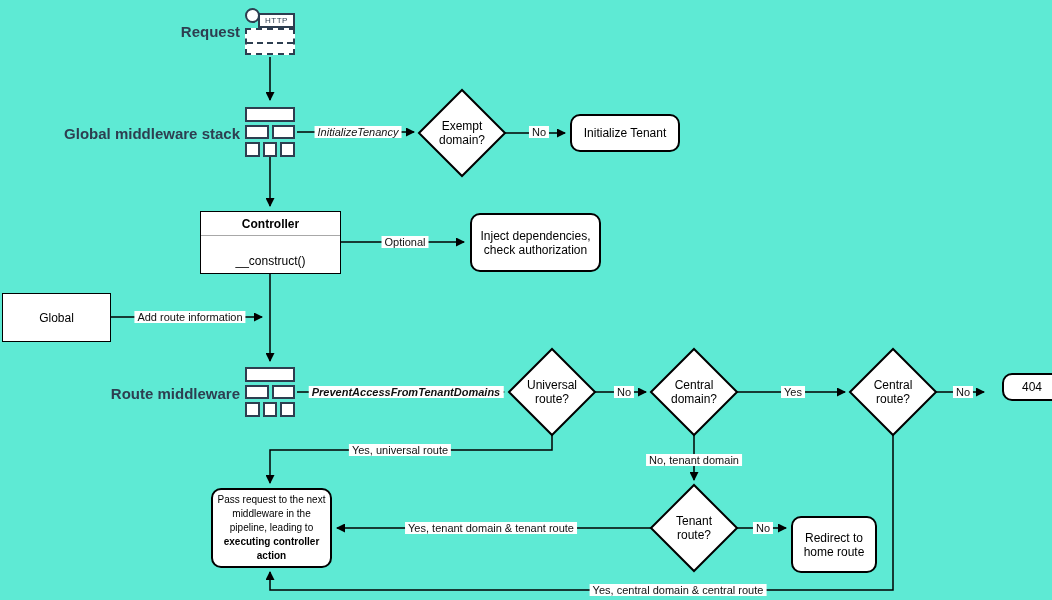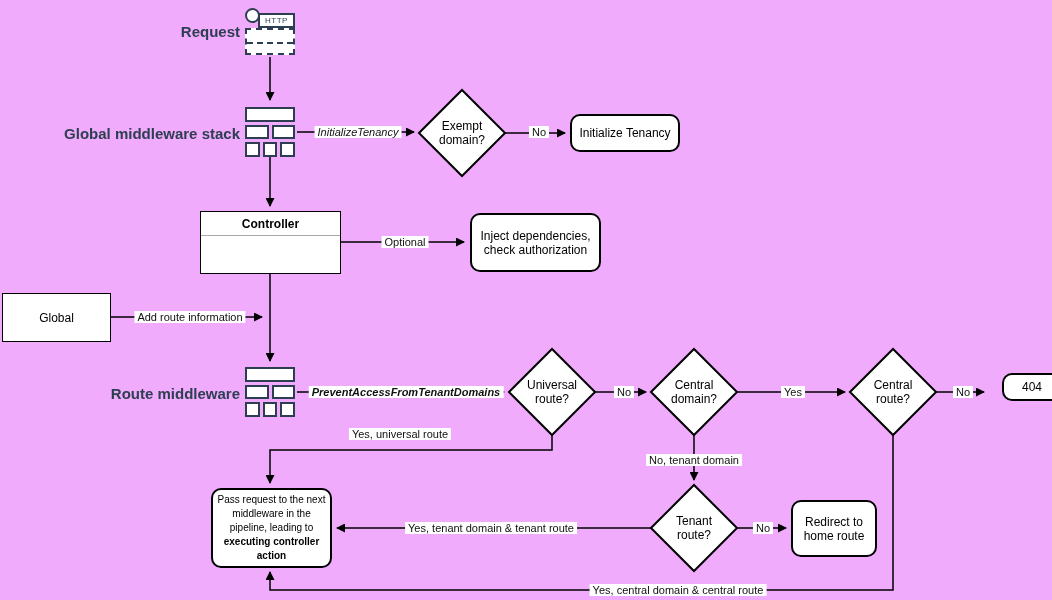--- a/index.html
+++ b/index.html
@@ -1,17 +1,17 @@
 <!DOCTYPE html>
 <html><head>
 <meta charset="utf-8">
 <style>
   html,body{margin:0;padding:0;background:#ffffff;}
   #canvas{
-    position:relative;width:1052px;height:600px;background:#f0abfc;overflow:hidden;
+    position:relative;width:1052px;height:600px;background:#5eead4;overflow:hidden;
     font-family:"Liberation Sans", sans-serif;color:#000;
   }
   #wires{position:absolute;left:0;top:0;z-index:0;}
   .node{position:absolute;box-sizing:border-box;background:#fff;z-index:1;
     display:flex;align-items:center;justify-content:center;text-align:center;
     font-size:12px;line-height:14px;}
   .rounded{border:2.5px solid #000;border-radius:10px;}
   .plain{border:1px solid #000;}
   .uml{border:1px solid #000;flex-direction:column;align-items:stretch;justify-content:flex-start;padding:0;gap:12px;}
   .uml .uml-head{font-weight:bold;padding:5px 4px 4px 4px;text-align:center;border-bottom:1px solid #a8a8a8;}
@@ -93,24 +93,25 @@
     <div class="row">
         <div class="cell"></div>
         <div class="cell"></div>
         <div class="cell"></div>
       </div>
   </div>
   <div class="navy-label" style="left:240px;top:133px;">Global middleware stack</div>
 
   <div class="diamond-label" style="left:462px;top:133px;width:70px;">Exempt domain?</div>
 
-  <div class="node rounded" style="left:570px;top:114px;width:110px;height:38px;">Initialize Tenancy</div>
+  <div class="node rounded" style="left:570px;top:114px;width:110px;height:38px;">Initialize Tenant</div>
 
   <div class="node uml" style="left:200px;top:211px;width:141px;height:63px;">
     <div class="uml-head">Controller</div>
+    <div class="uml-body">__construct()</div>
   </div>
 
   <div class="node rounded" style="left:470px;top:213px;width:131px;height:59px;padding:20px 4px;">Inject dependencies, check authorization</div>
 
   <div class="node plain" style="left:2px;top:293px;width:109px;height:49px;">Global</div>
 
   <div class="stack" style="left:245px;top:367px;">
     <div class="row">
         <div class="cell"></div>
       </div>
@@ -126,33 +127,33 @@
   </div>
   <div class="navy-label" style="left:240px;top:393px;">Route middleware</div>
 
   <div class="diamond-label" style="left:552px;top:392px;width:70px;">Universal route?</div>
   <div class="diamond-label" style="left:694px;top:392px;width:70px;">Central domain?</div>
   <div class="diamond-label" style="left:893px;top:392px;width:60px;">Central route?</div>
   <div class="diamond-label" style="left:694px;top:528px;width:60px;">Tenant route?</div>
 
   <div class="node rounded" style="left:990px;top:373px;width:60px;height:28px;margin-left:12px;">404</div>
 
-  <div class="node rounded" style="left:791px;top:500px;width:86px;height:57px;padding:8px 4px;">Redirect to home route</div>
+  <div class="node rounded" style="left:791px;top:516px;width:86px;height:57px;padding:8px 4px;">Redirect to home route</div>
 
   <div class="node rounded" style="left:211px;top:488px;width:121px;height:80px;padding:3px 4px;font-size:10px;line-height:14px;display:block;">
     <span>Pass request to the next middleware in the pipeline, leading to </span><b>executing controller action</b>
   </div>
 
   <div class="edge-label it" style="left:358px;top:132px;">InitializeTenancy</div>
   <div class="edge-label" style="left:539px;top:132px;">No</div>
   <div class="edge-label" style="left:405px;top:242px;">Optional</div>
   <div class="edge-label" style="left:190px;top:317px;">Add route information</div>
   <div class="edge-label it" style="left:406px;top:392px;font-weight:bold;">PreventAccessFromTenantDomains</div>
   <div class="edge-label" style="left:624px;top:392px;">No</div>
   <div class="edge-label" style="left:793px;top:392px;">Yes</div>
   <div class="edge-label" style="left:963px;top:392px;">No</div>
-  <div class="edge-label" style="left:400px;top:434px;">Yes, universal route</div>
+  <div class="edge-label" style="left:400px;top:450px;">Yes, universal route</div>
   <div class="edge-label" style="left:694px;top:460px;">No, tenant domain</div>
   <div class="edge-label" style="left:763px;top:528px;">No</div>
   <div class="edge-label" style="left:491px;top:528px;">Yes, tenant domain &amp; tenant route</div>
   <div class="edge-label" style="left:678px;top:590px;">Yes, central domain &amp; central route</div>
 
 </div>
 
 </body></html>

